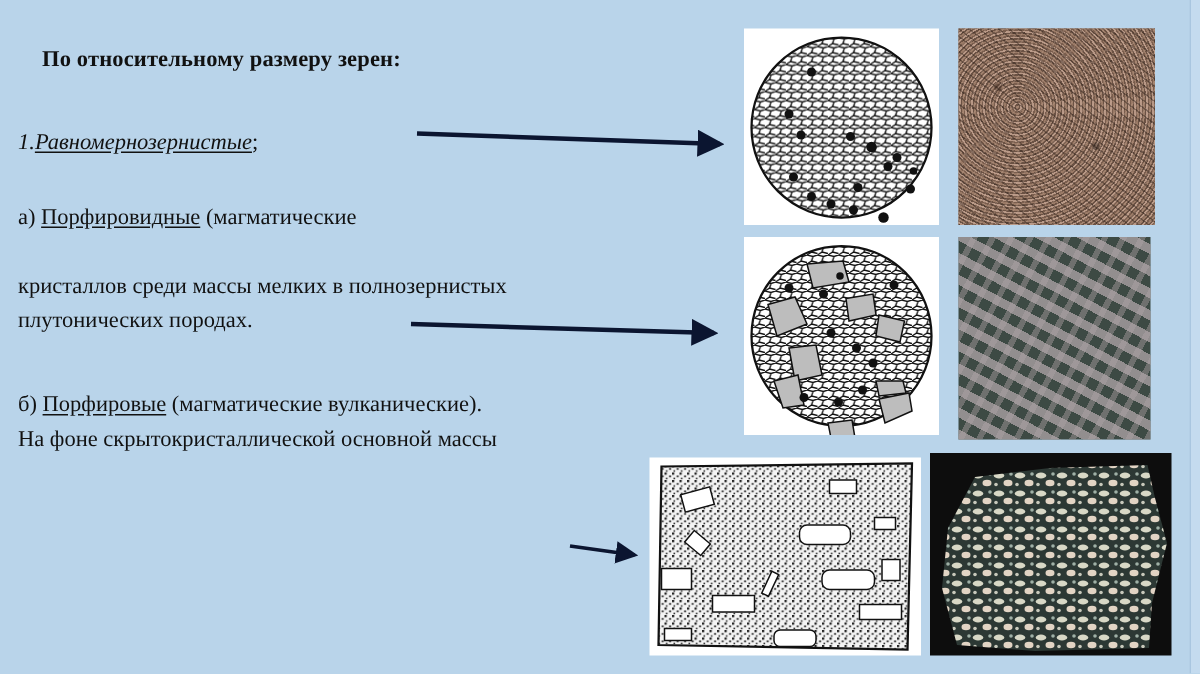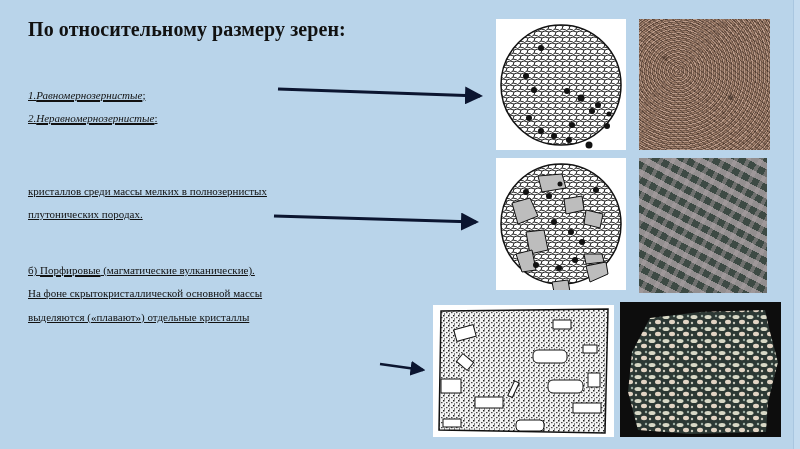--- a/index.html
+++ b/index.html
@@ -10,27 +10,27 @@
     font-family: "Liberation Serif", "DejaVu Serif", serif;
     color: #111;
   }
   .slide { position: absolute; inset: 0; }
   .right-edge {
     position: absolute; left: 793px; top: 0; width: 7px; height: 449px;
     background: #c4dbef;
     border-left: 1px solid #a9c6e0;
   }
   .title {
-    position: absolute; left: 28px; top: 18px;
-    font-size: 20px; font-weight: bold; letter-spacing: 0.1px;
+    position: absolute; left: 28px; top: 32px;
+    font-size: 15px; font-weight: bold; letter-spacing: 0.1px;
     white-space: nowrap;
   }
   .line {
-    position: absolute; left: 28px;
-    font-size: 11px; white-space: nowrap; line-height: 18px; text-decoration: underline;
+    position: absolute; left: 12px;
+    font-size: 15px; white-space: nowrap; line-height: 18px;
   }
   .it { font-style: italic; }
   .u { text-decoration: underline; text-underline-offset: 2px; }
   .b { font-weight: bold; }
 
   .img { position: absolute; overflow: hidden; }
 
   
   .img1 { left: 496px; top: 19px; width: 130px; height: 131px; background: #fff; }
   
@@ -67,32 +67,31 @@
 <body>
 
 <div class="slide">
   <div class="right-edge"></div>
 
   <div class="title">По относительному размеру зерен:</div>
 
   <div class="line it" style="top:86px">
     <span>1.</span><span class="u">Равномернозернистые</span><span style="font-style:normal">;</span>
   </div>
-  <div class="line it" style="top:109px">
-    <span>2.</span><span class="u">Неравномернозернистые</span><span style="font-style:normal">:</span>
-  </div>
-
+
+  <div class="line" style="top:136px">
+    <span>а) </span><span class="u">Порфировидные</span><span> (магматические</span>
+  </div>
   <div class="line" style="top:182px">кристаллов среди массы мелких в полнозернистых</div>
   <div class="line" style="top:205px">плутонических породах.</div>
 
   <div class="line" style="top:261px">
     <span>б) </span><span class="u">Порфировые</span><span> (магматические вулканические).</span>
   </div>
   <div class="line" style="top:284px">На фоне скрытокристаллической основной массы</div>
-  <div class="line" style="top:308px">выделяются («плавают») отдельные кристаллы</div>
 
   <svg class="arrow" width="800" height="449">
     <defs>
       <marker id="ah" markerWidth="6" markerHeight="6" refX="5" refY="3" orient="auto">
         <path d="M0,0 L6,3 L0,6 z" fill="#0b1530"></path>
       </marker>
     </defs>
     <line x1="278" y1="89" x2="480" y2="96" stroke="#0b1530" stroke-width="3" marker-end="url(#ah)"></line>
     <line x1="274" y1="216" x2="476" y2="222" stroke="#0b1530" stroke-width="3" marker-end="url(#ah)"></line>
     <line x1="380" y1="364" x2="423" y2="370" stroke="#0b1530" stroke-width="2.5" marker-end="url(#ah)"></line>

